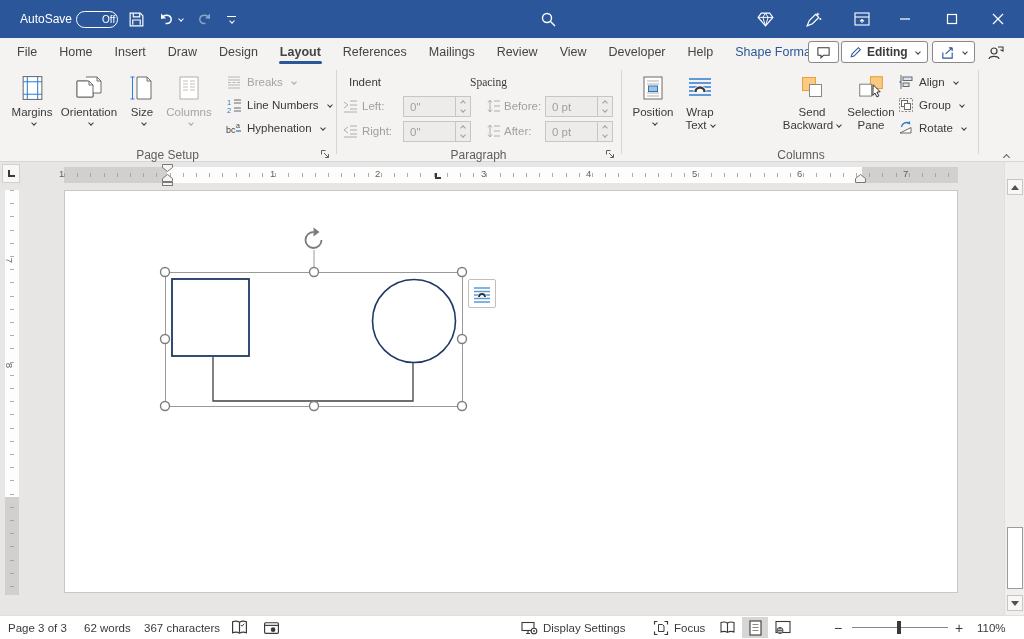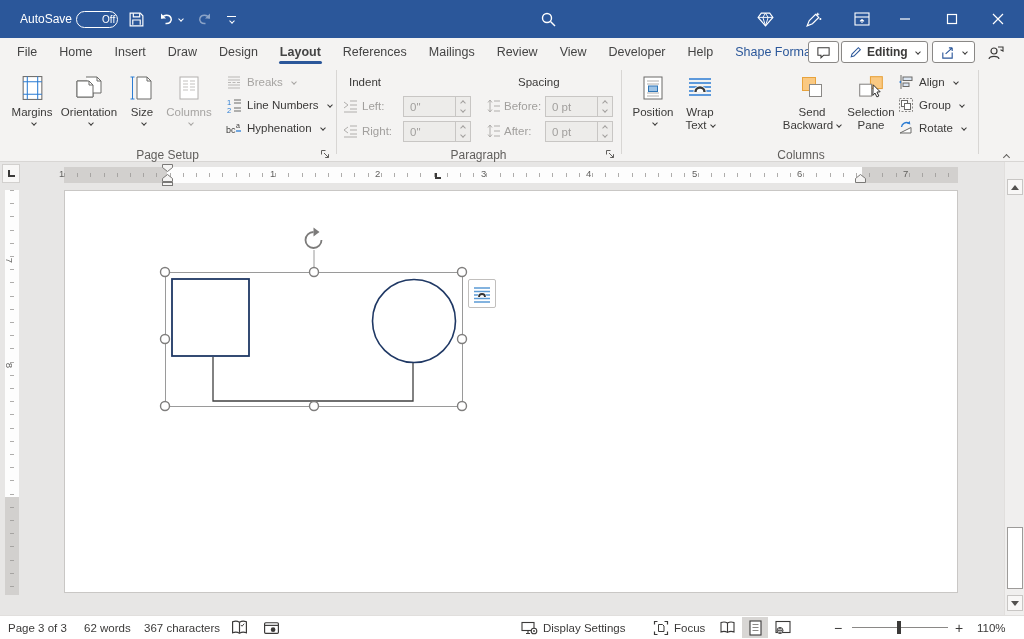--- a/index.html
+++ b/index.html
@@ -308,21 +308,21 @@
     <div class="grplbl" style="left:0; width:335px;">Page Setup</div>
     <div class="abs" style="left:320px; top:83px;">
       <svg width="10" height="10" viewBox="0 0 10 10">
           <path d="M1.5 1.5h4M1.5 1.5v4" fill="none" stroke="#605e5c"></path>
           <path d="M4 4l4.5 4.5M8.5 8.5V5.2M8.5 8.5H5.2" fill="none" stroke="#605e5c"></path>
         </svg>
     </div>
     <div class="sep" style="left:336px;"></div>
 
     <div class="fieldlbl" style="left:349px; top:10px; color:#3b3a39;">Indent</div>
-    <div class="fieldlbl" style="left:518px; top:10px; color:#3b3a39;">Spacing</div>
+    <div class="fieldlbl" style="left:470px; top:10px; color:#3b3a39;font-family:Liberation Serif, serif;">Spacing</div>
 
     <svg class="abs" style="left:343px; top:34px;" width="15" height="13" viewBox="0 0 15 13">
         <path d="M1 2l4 3-4 3" fill="none" stroke="#b0aeac"></path>
         <path d="M7 1h7M7 5h7M7 9h7M1 12h13" stroke="#b0aeac"></path>
       </svg>
     <div class="fieldlbl" style="left:362px; top:34px;">Left:</div>
     <div class="field" style="left:403px; top:30px;">
       <span>0"</span>
       <span class="spud">
           <i class="u"></i>

